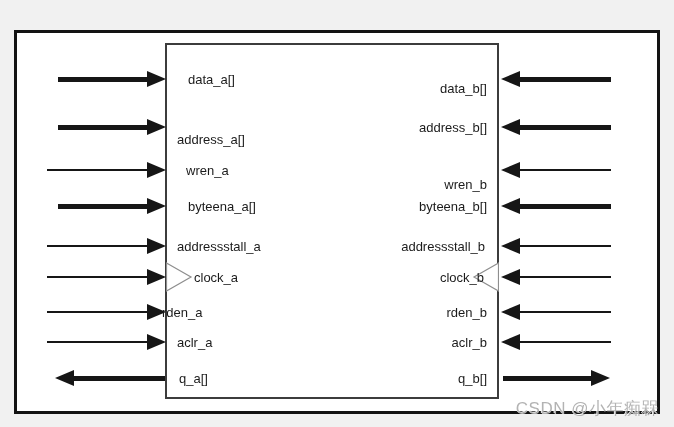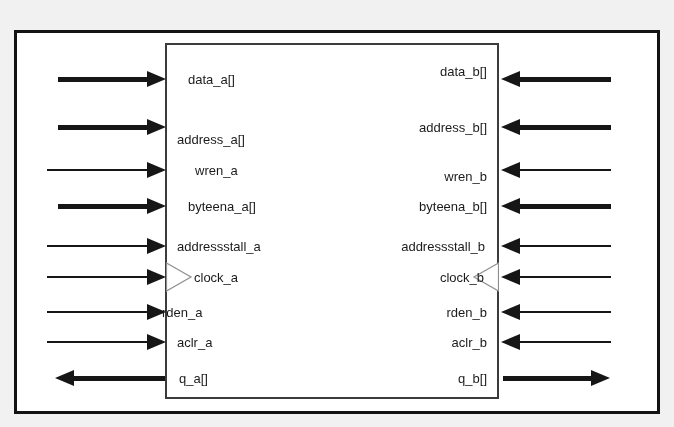--- a/index.html
+++ b/index.html
@@ -118,31 +118,32 @@
 
   <svg class="clock-tri" style="left:166px;top:262px" width="27" height="30" viewBox="0 0 27 30">
     <polygon points="0.5,1 25,15 0.5,29" fill="#ffffff" stroke="#8e8e8e" stroke-width="1.2"></polygon>
   </svg>
   <svg class="clock-tri" style="left:472px;top:262px" width="27" height="30" viewBox="0 0 27 30">
     <polygon points="26.5,1 2,15 26.5,29" fill="#ffffff" stroke="#8e8e8e" stroke-width="1.2"></polygon>
   </svg>
 
   <span class="lbl" style="left:188px;top:79px">data_a[]</span>
   <span class="lbl" style="left:177px;top:139px">address_a[]</span>
-  <span class="lbl" style="left:195px;top:170px">wren_a</span>
+  <span class="lbl" style="left:186px;top:170px">wren_a</span>
   <span class="lbl" style="left:188px;top:206px">byteena_a[]</span>
   <span class="lbl" style="left:177px;top:246px">addressstall_a</span>
   <span class="lbl" style="left:194px;top:277px">clock_a</span>
   <span class="lbl" style="left:162px;top:312px">rden_a</span>
   <span class="lbl" style="left:177px;top:342px">aclr_a</span>
   <span class="lbl" style="left:179px;top:378px">q_a[]</span>
 
-  <span class="lbl" style="right:187px;top:71px">data_b[]</span>
+  <span class="lbl" style="right:187px;top:88px">data_b[]</span>
   <span class="lbl" style="right:187px;top:127px">address_b[]</span>
-  <span class="lbl" style="right:187px;top:176px">wren_b</span>
+  <span class="lbl" style="right:187px;top:184px">wren_b</span>
   <span class="lbl" style="right:187px;top:206px">byteena_b[]</span>
   <span class="lbl" style="right:189px;top:246px">addressstall_b</span>
   <span class="lbl" style="right:190px;top:277px">clock_b</span>
   <span class="lbl" style="right:187px;top:312px">rden_b</span>
   <span class="lbl" style="right:187px;top:342px">aclr_b</span>
   <span class="lbl" style="right:187px;top:378px">q_b[]</span>
 
+  <div class="watermark">CSDN @小年痴槑</div>
 </div>
 
 </body></html>

